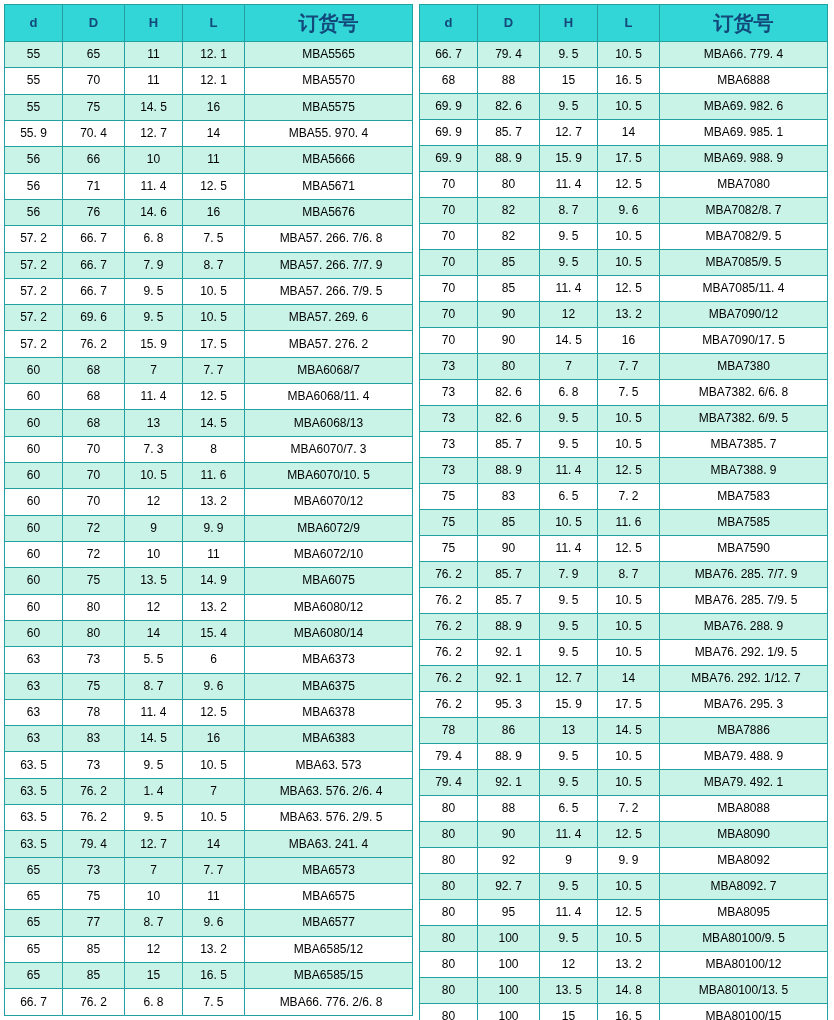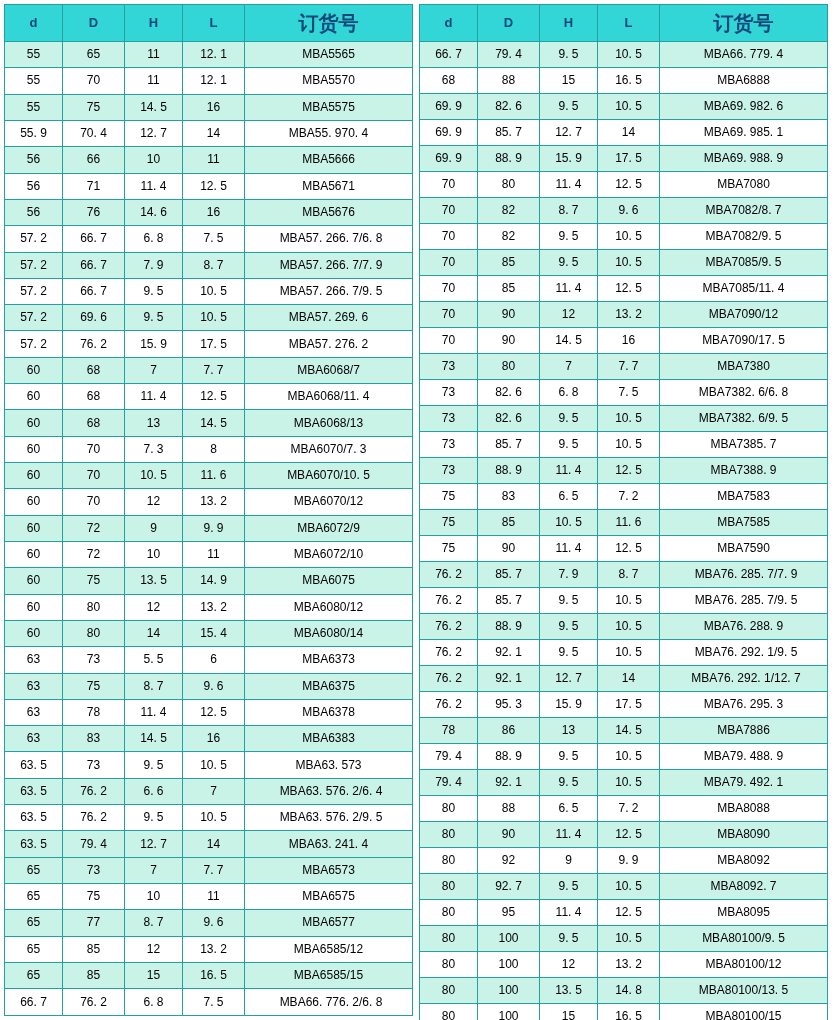--- a/index.html
+++ b/index.html
@@ -285,21 +285,21 @@
         <tr class="even">
           <td>63. 5</td>
           <td>73</td>
           <td>9. 5</td>
           <td>10. 5</td>
           <td class="code">MBA63. 573</td>
         </tr>
         <tr class="odd">
           <td>63. 5</td>
           <td>76. 2</td>
-          <td>6. 6</td>
+          <td>1. 4</td>
           <td>7</td>
           <td class="code long">MBA63. 576. 2/6. 4</td>
         </tr>
         <tr class="even">
           <td>63. 5</td>
           <td>76. 2</td>
           <td>9. 5</td>
           <td>10. 5</td>
           <td class="code long">MBA63. 576. 2/9. 5</td>
         </tr>

